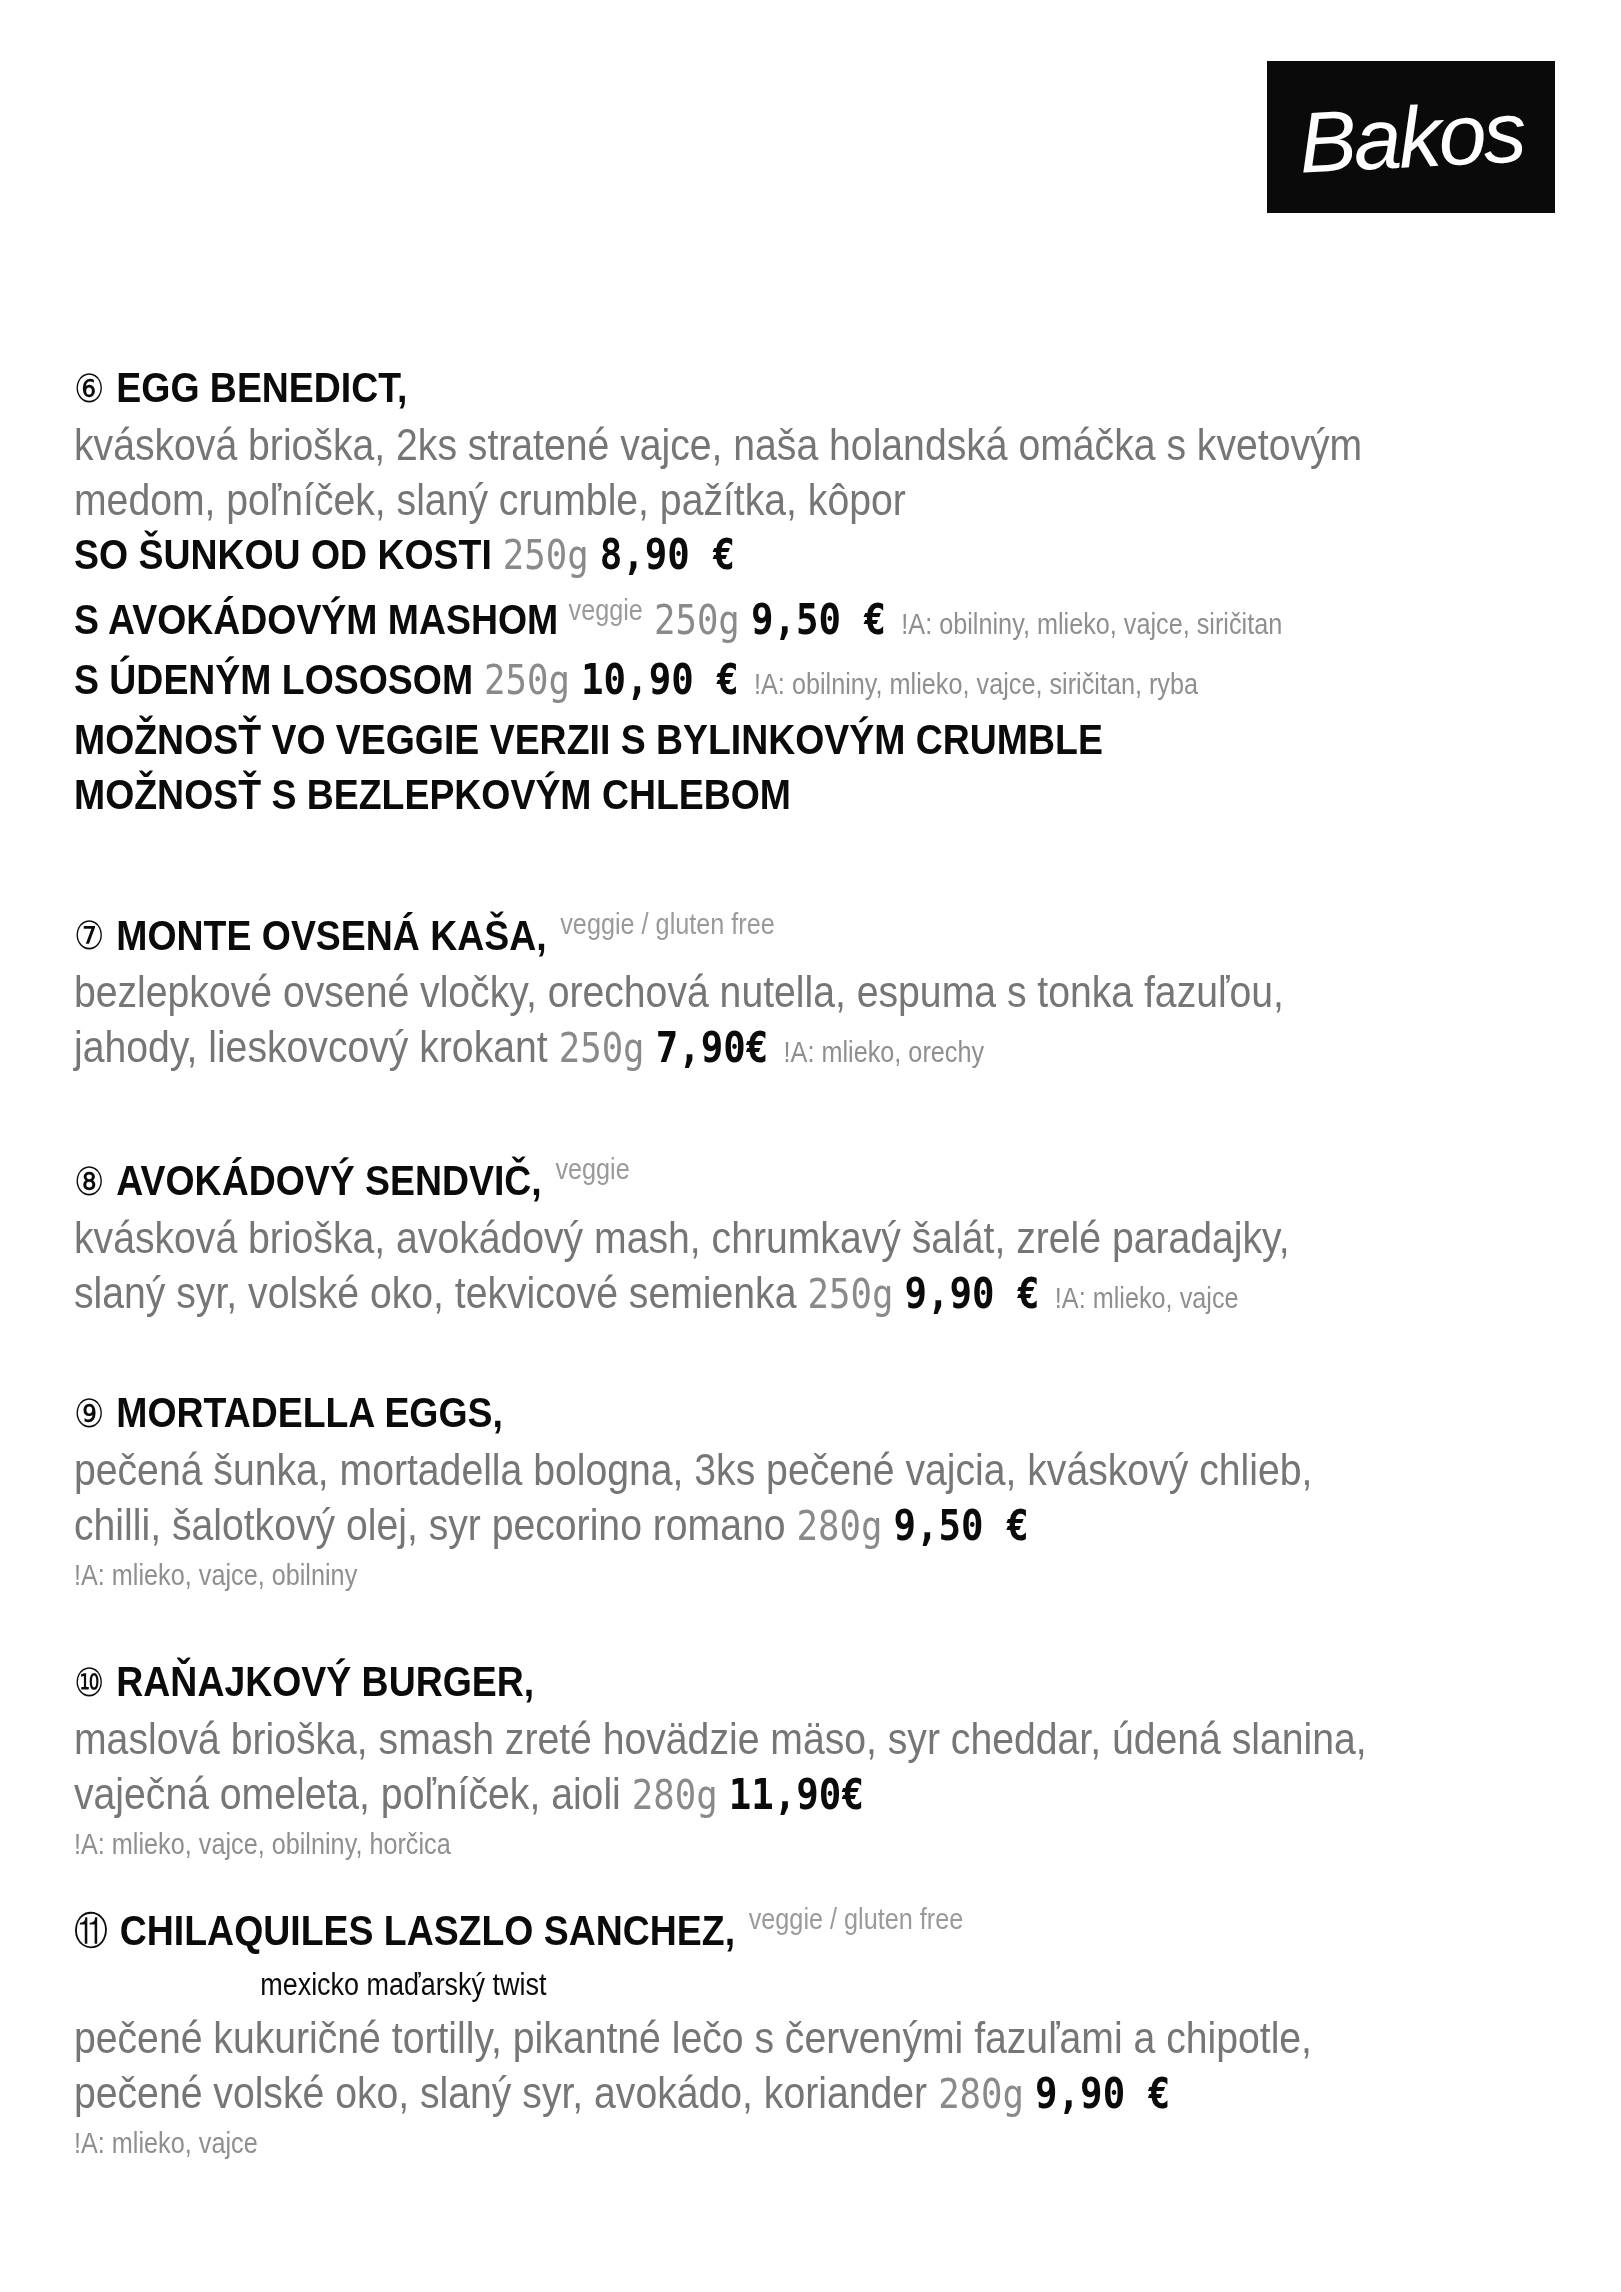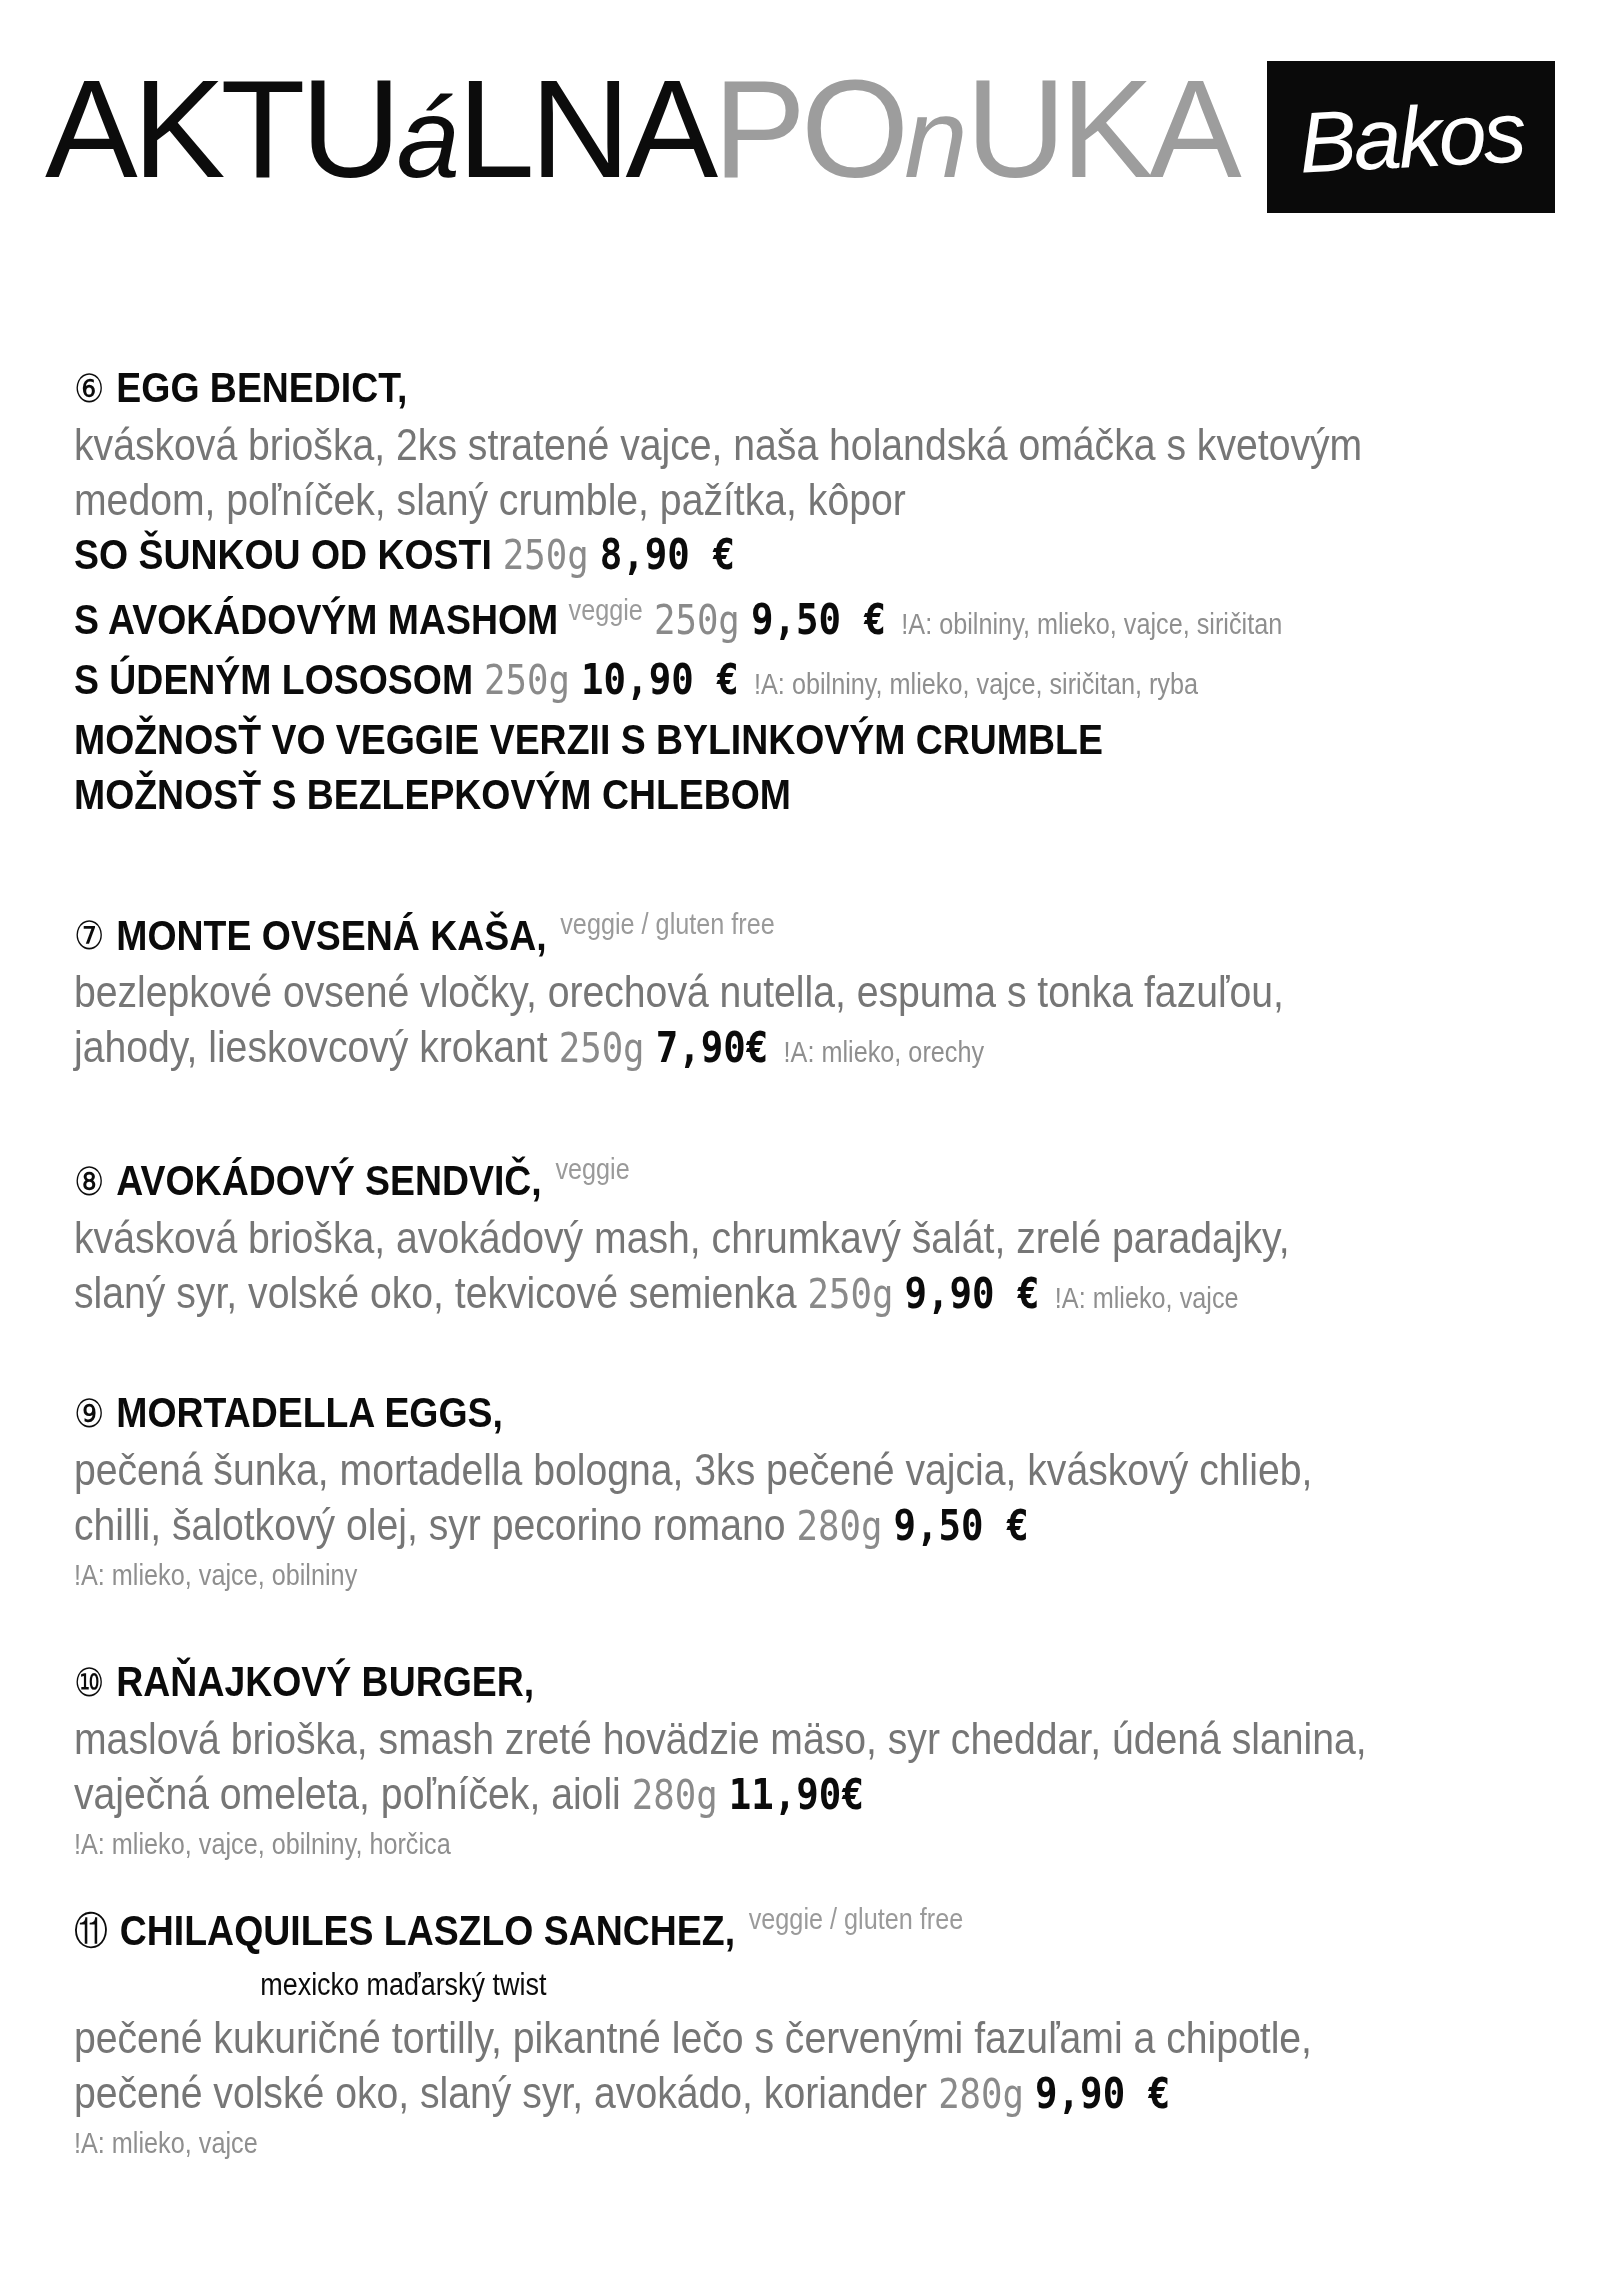--- a/index.html
+++ b/index.html
@@ -53,21 +53,20 @@
   .allergen-line { font-size:29px; line-height:43px; font-weight:400; color:#8f8f8f; white-space:nowrap; }
   .subtitle { font-size:31px; line-height:51px; font-weight:400; color:#0b0b0b; margin-left:214px; white-space:nowrap; }
 
   .run:empty { display:none; }
 </style>
 </head>
 <body>
 
 <div class="page">
 
-  <div class="title"><span class="t-black">AKTU</span><span class="t-black script">á</span><span class="t-black">LNA</span><span class="t-gray">PO</span><span class="t-gray script">n</span><span class="t-gray">UKA</span></div>
 
   <div class="logo">
     <span class="logo-text">Bakos</span>
   </div>
 
   <div class="content">
 
     <div class="item mb76">
       <div class="head">
         <span class="num">⑥</span><span>EGG BENEDICT,</span>

